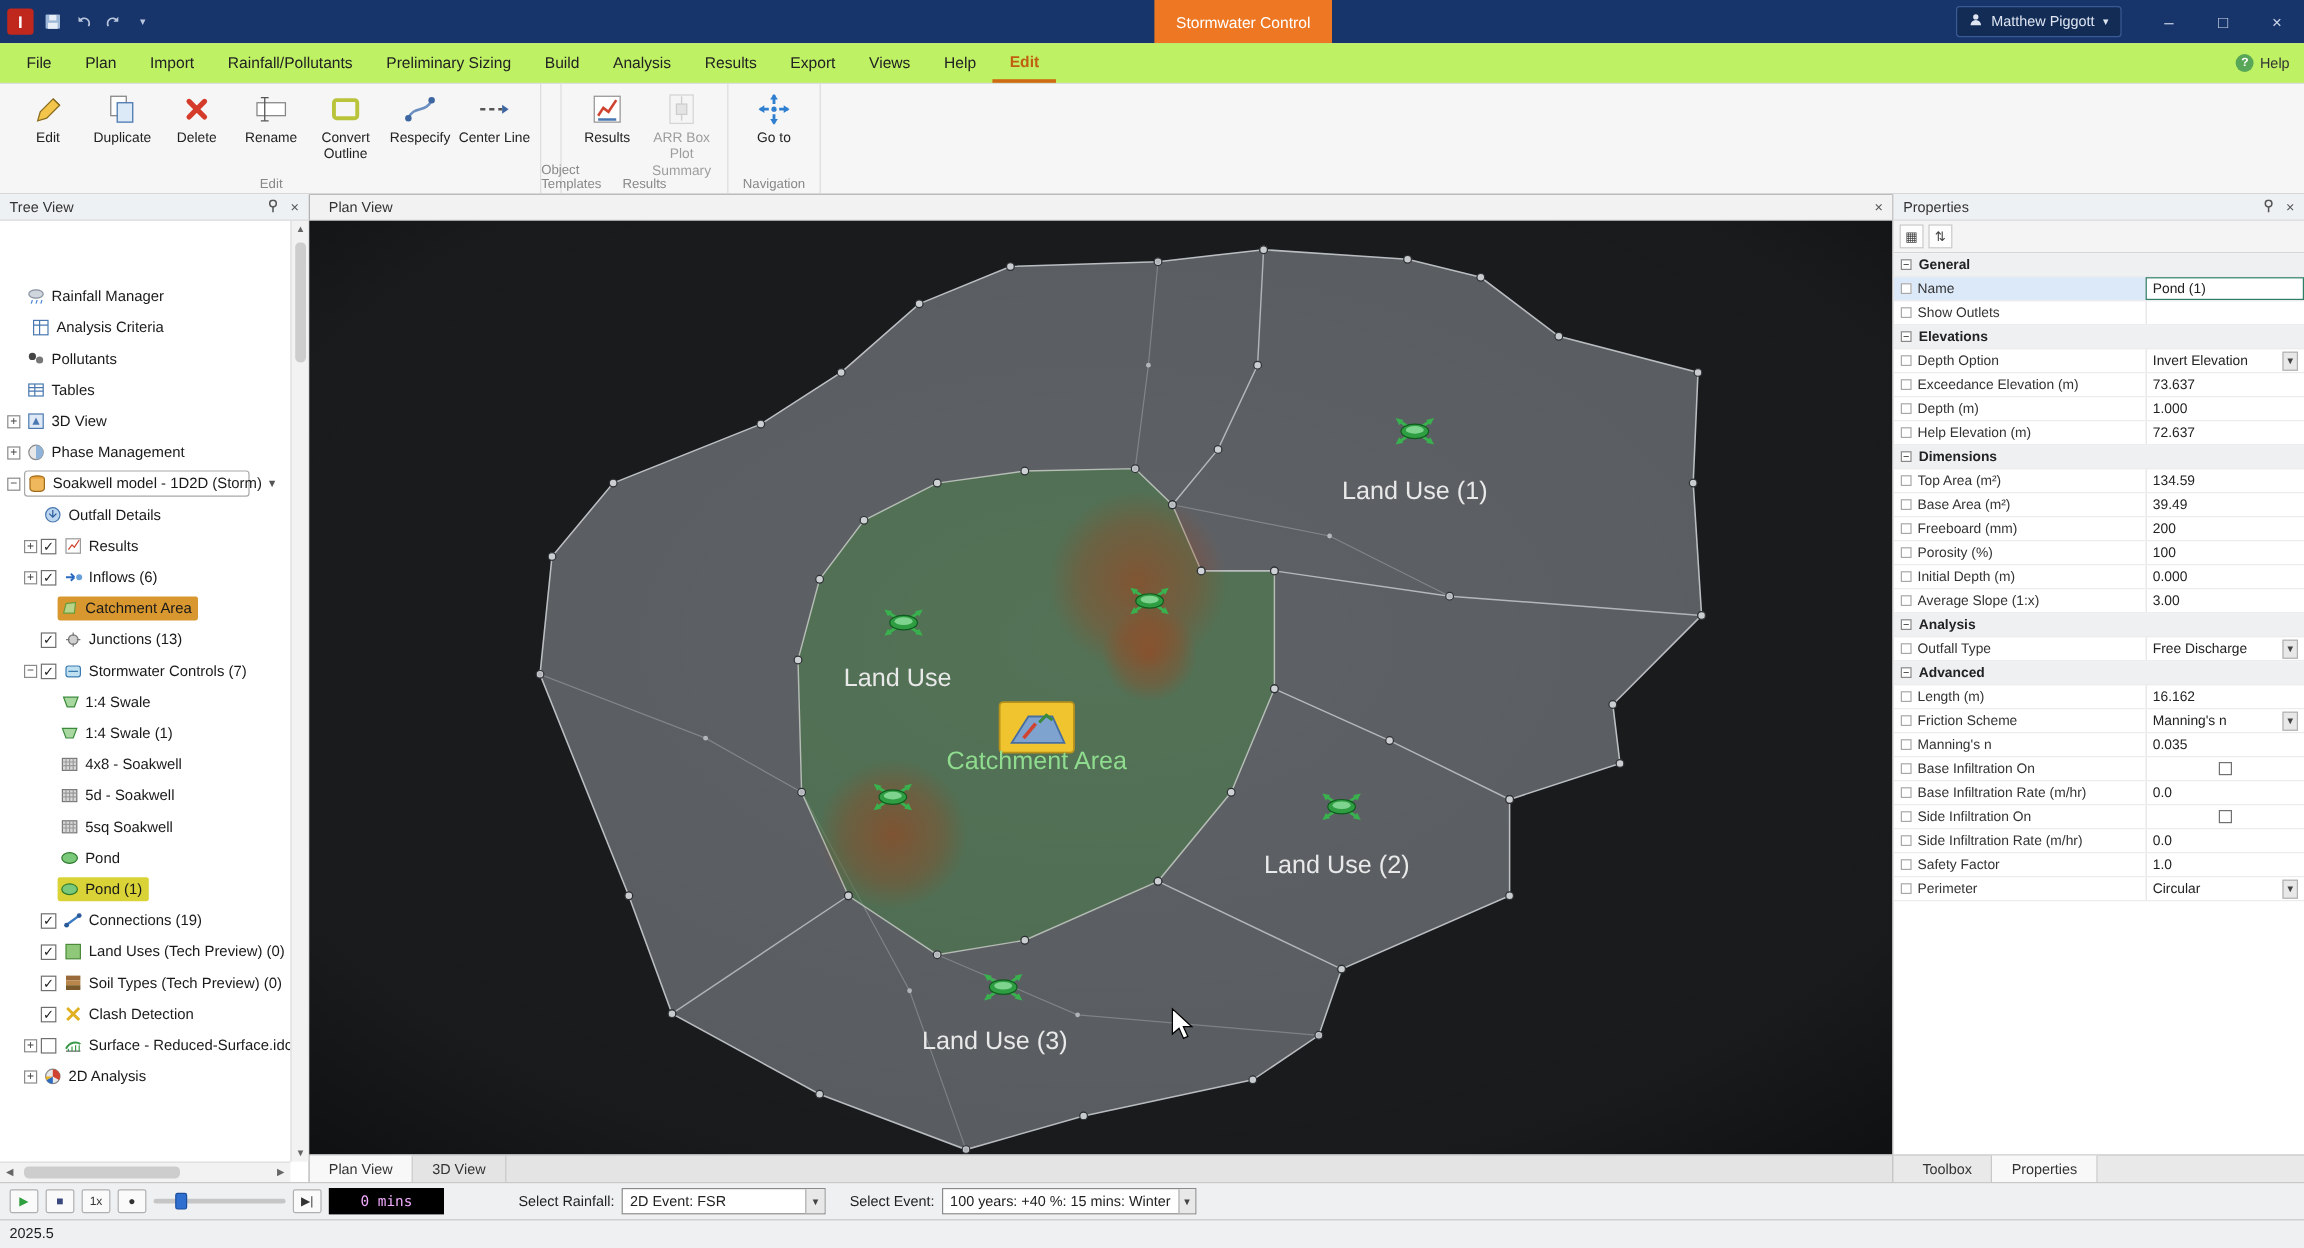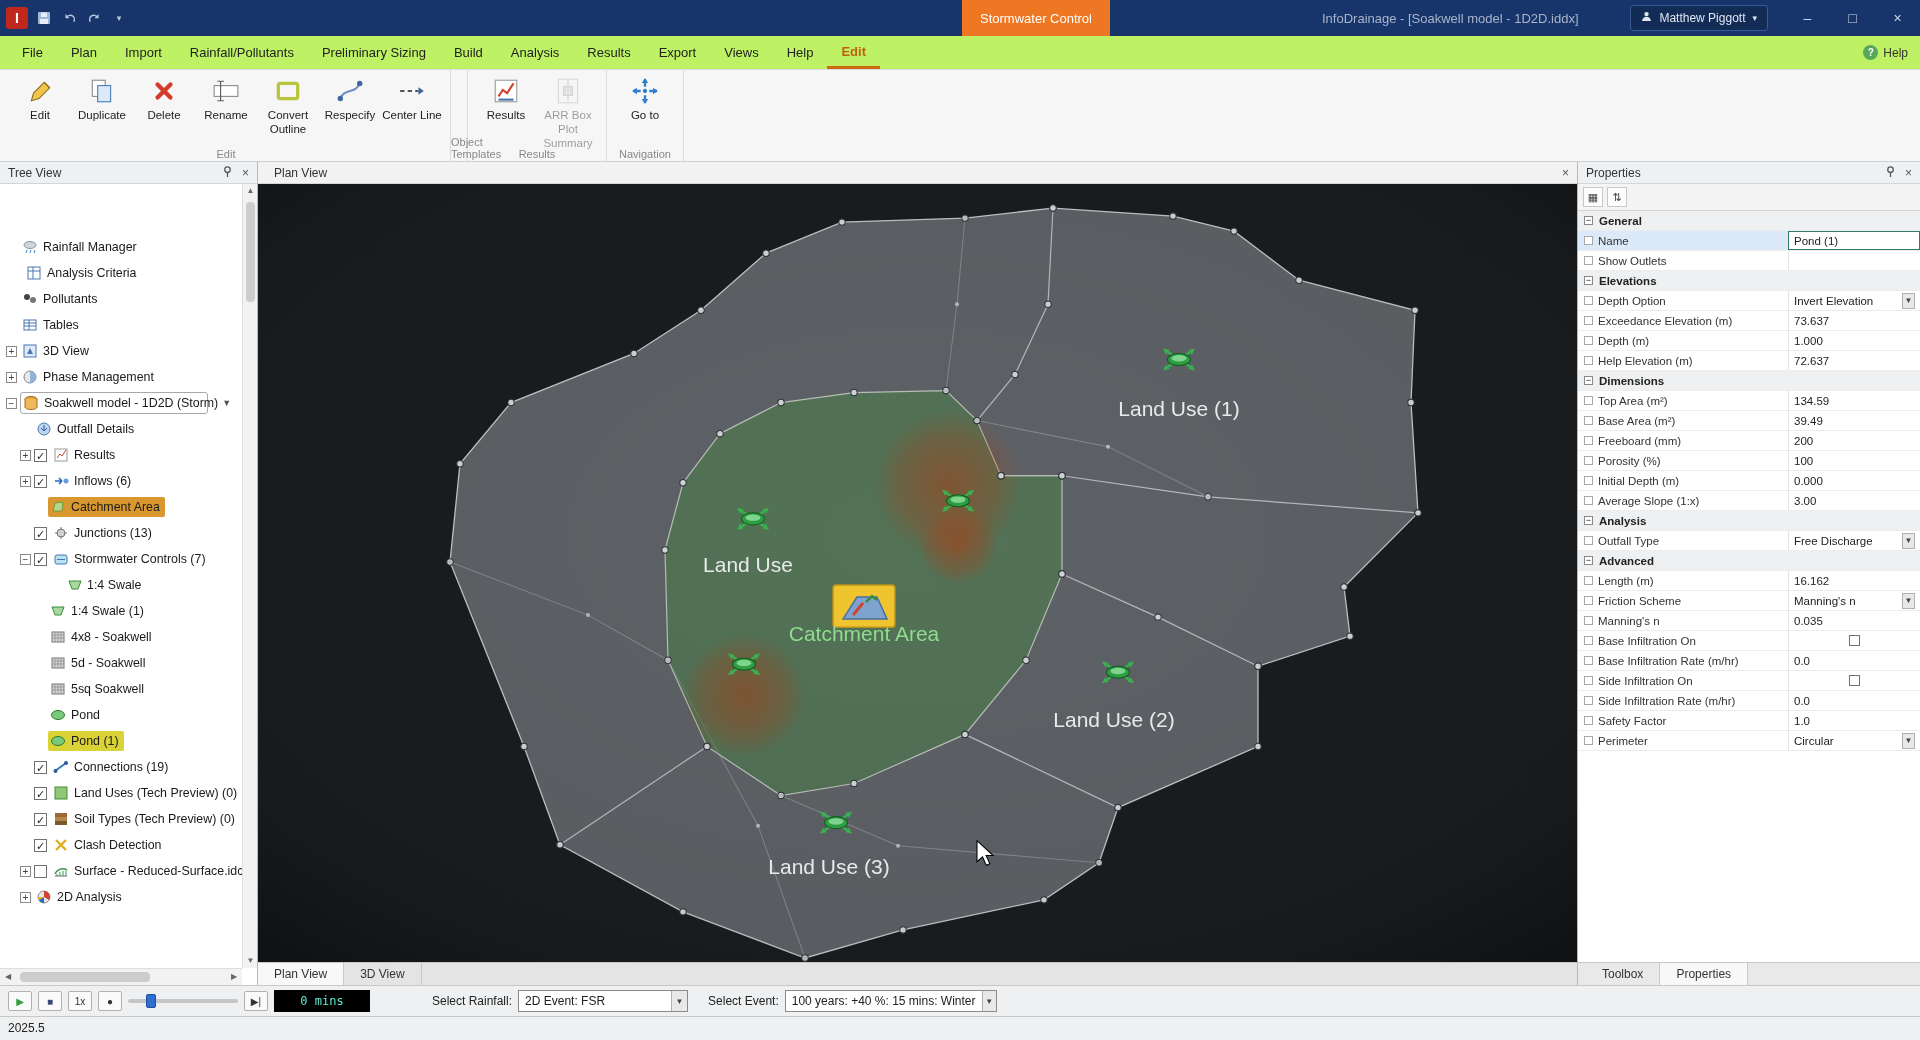--- a/index.html
+++ b/index.html
@@ -89,21 +89,21 @@
 .prow.phl .pvalue{background:#fff;outline:1px solid #2e7d66;outline-offset:-1px;justify-content:flex-start;}
 .props-tabs{position:absolute;left:0;right:0;bottom:0;height:23px;background:#e9e9e9;border-top:1px solid #c8c8c8;display:flex;padding-left:8px;}
 
 
 #playback{position:absolute;left:0;top:985px;width:1920px;height:31px;background:#eef0f2;border-top:1px solid #c8c8c8;display:flex;align-items:center;padding-left:8px;gap:6px;font-size:12px;}
 .pb-btn{width:24px;height:20px;background:#fafafa;border:1px solid #b0b0b0;border-radius:2px;display:flex;align-items:center;justify-content:center;font-size:10px;color:#333;cursor:pointer;}
 .pb-play{color:#2e9e3f;}
 .pb-stop{color:#39497e;}
 .pb-slider{width:110px;height:4px;background:#c6c6c6;border-radius:2px;position:relative;}
 .pb-thumb{position:absolute;left:18px;top:-5px;width:10px;height:14px;background:#2f6fd0;border:1px solid #1d4e9e;border-radius:2px;cursor:pointer;}
-.pb-timer{width:96px;height:22px;background:#000;color:#5eead4;display:flex;align-items:center;justify-content:center;font-family:"DejaVu Sans Mono",monospace;font-size:12px;}
+.pb-timer{width:96px;height:22px;background:#000;color:#f0abfc;display:flex;align-items:center;justify-content:center;font-family:"DejaVu Sans Mono",monospace;font-size:12px;}
 .pb-label{color:#222;}
 .pb-select{height:22px;background:#fff;border:1px solid #8a8a8a;display:flex;align-items:center;padding:0 0 0 6px;gap:6px;font-size:12px;cursor:pointer;}
 .pb-select .ddv{white-space:nowrap;}
 .pb-select .ddb{width:16px;height:20px;background:#e8e8e8;border-left:1px solid #b0b0b0;display:flex;align-items:center;justify-content:center;font-size:8px;color:#444;}
 .ml1{margin-left:56px;} .ml2{margin-left:14px;}
 
 
 #statusbar{position:absolute;left:0;top:1016px;width:1920px;height:24px;background:#eef0f2;border-top:1px solid #c8c8c8;line-height:23px;padding-left:8px;font-size:12px;color:#222;}
 </style>
 </head>
@@ -127,21 +127,20 @@
       </span>
     <span class="tb-btn">
         <svg viewBox="0 0 14 14" width="13" height="13">
           <path d="M2.5 10.5A4.3 4.3 0 1 1 10 5.5" fill="none" stroke="#b9c6de" stroke-width="1.5"></path>
           <path d="M11.4 2.2v4.4H7z" fill="#b9c6de"></path>
         </svg>
       </span>
     <span class="tb-btn" style="font-size:9px;">▾</span>
   </div>
   <div class="context-label">Stormwater Control</div>
-  <div class="tb-title">InfoDrainage - [Soakwell model - 1D2D.iddx]</div>
   <div class="user-pill">
     <span><svg viewBox="0 0 12 12" width="11" height="11">
           <circle cx="6" cy="3.4" r="2.4" fill="#dfe6f2"></circle>
           <path d="M1.2 11a4.8 4.8 0 0 1 9.6 0z" fill="#dfe6f2"></path>
         </svg></span>
     <span>Matthew Piggott</span>
     <span style="font-size:9px;">▾</span>
   </div>
   <div class="win-controls">
     <span>–</span>
@@ -404,21 +403,21 @@
         <span class="texpand">−</span>
         <span class="tcheck">✓</span>
         <span class="tsel">
           <span class="ticon"><svg viewBox="0 0 16 16">
               <rect x="2" y="4" width="12" height="9" rx="2" fill="#bfe0f0" stroke="#3a7ab0"></rect>
               <path d="M4 8.5h8" stroke="#3a7ab0"></path>
             </svg></span>
           <span class="tlabel">Stormwater Controls (7)</span>
         </span>
       </div>
-      <div class="titem" style="padding-left: 50px; text-align: center;">
+      <div class="titem" style="padding-left: 34px; text-align: center;">
         <span class="tspacer"></span>
         <span class="tsel">
           <span class="ticon"><svg viewBox="0 0 16 16">
               <path d="M2 4l3 8h6l3-8z" fill="#a8d8a0" stroke="#3a8a3a"></path>
             </svg></span>
           <span class="tlabel">1:4 Swale</span>
         </span>
       </div>
       <div class="titem" style="padding-left: 34px;">
         <span class="tspacer"></span>

